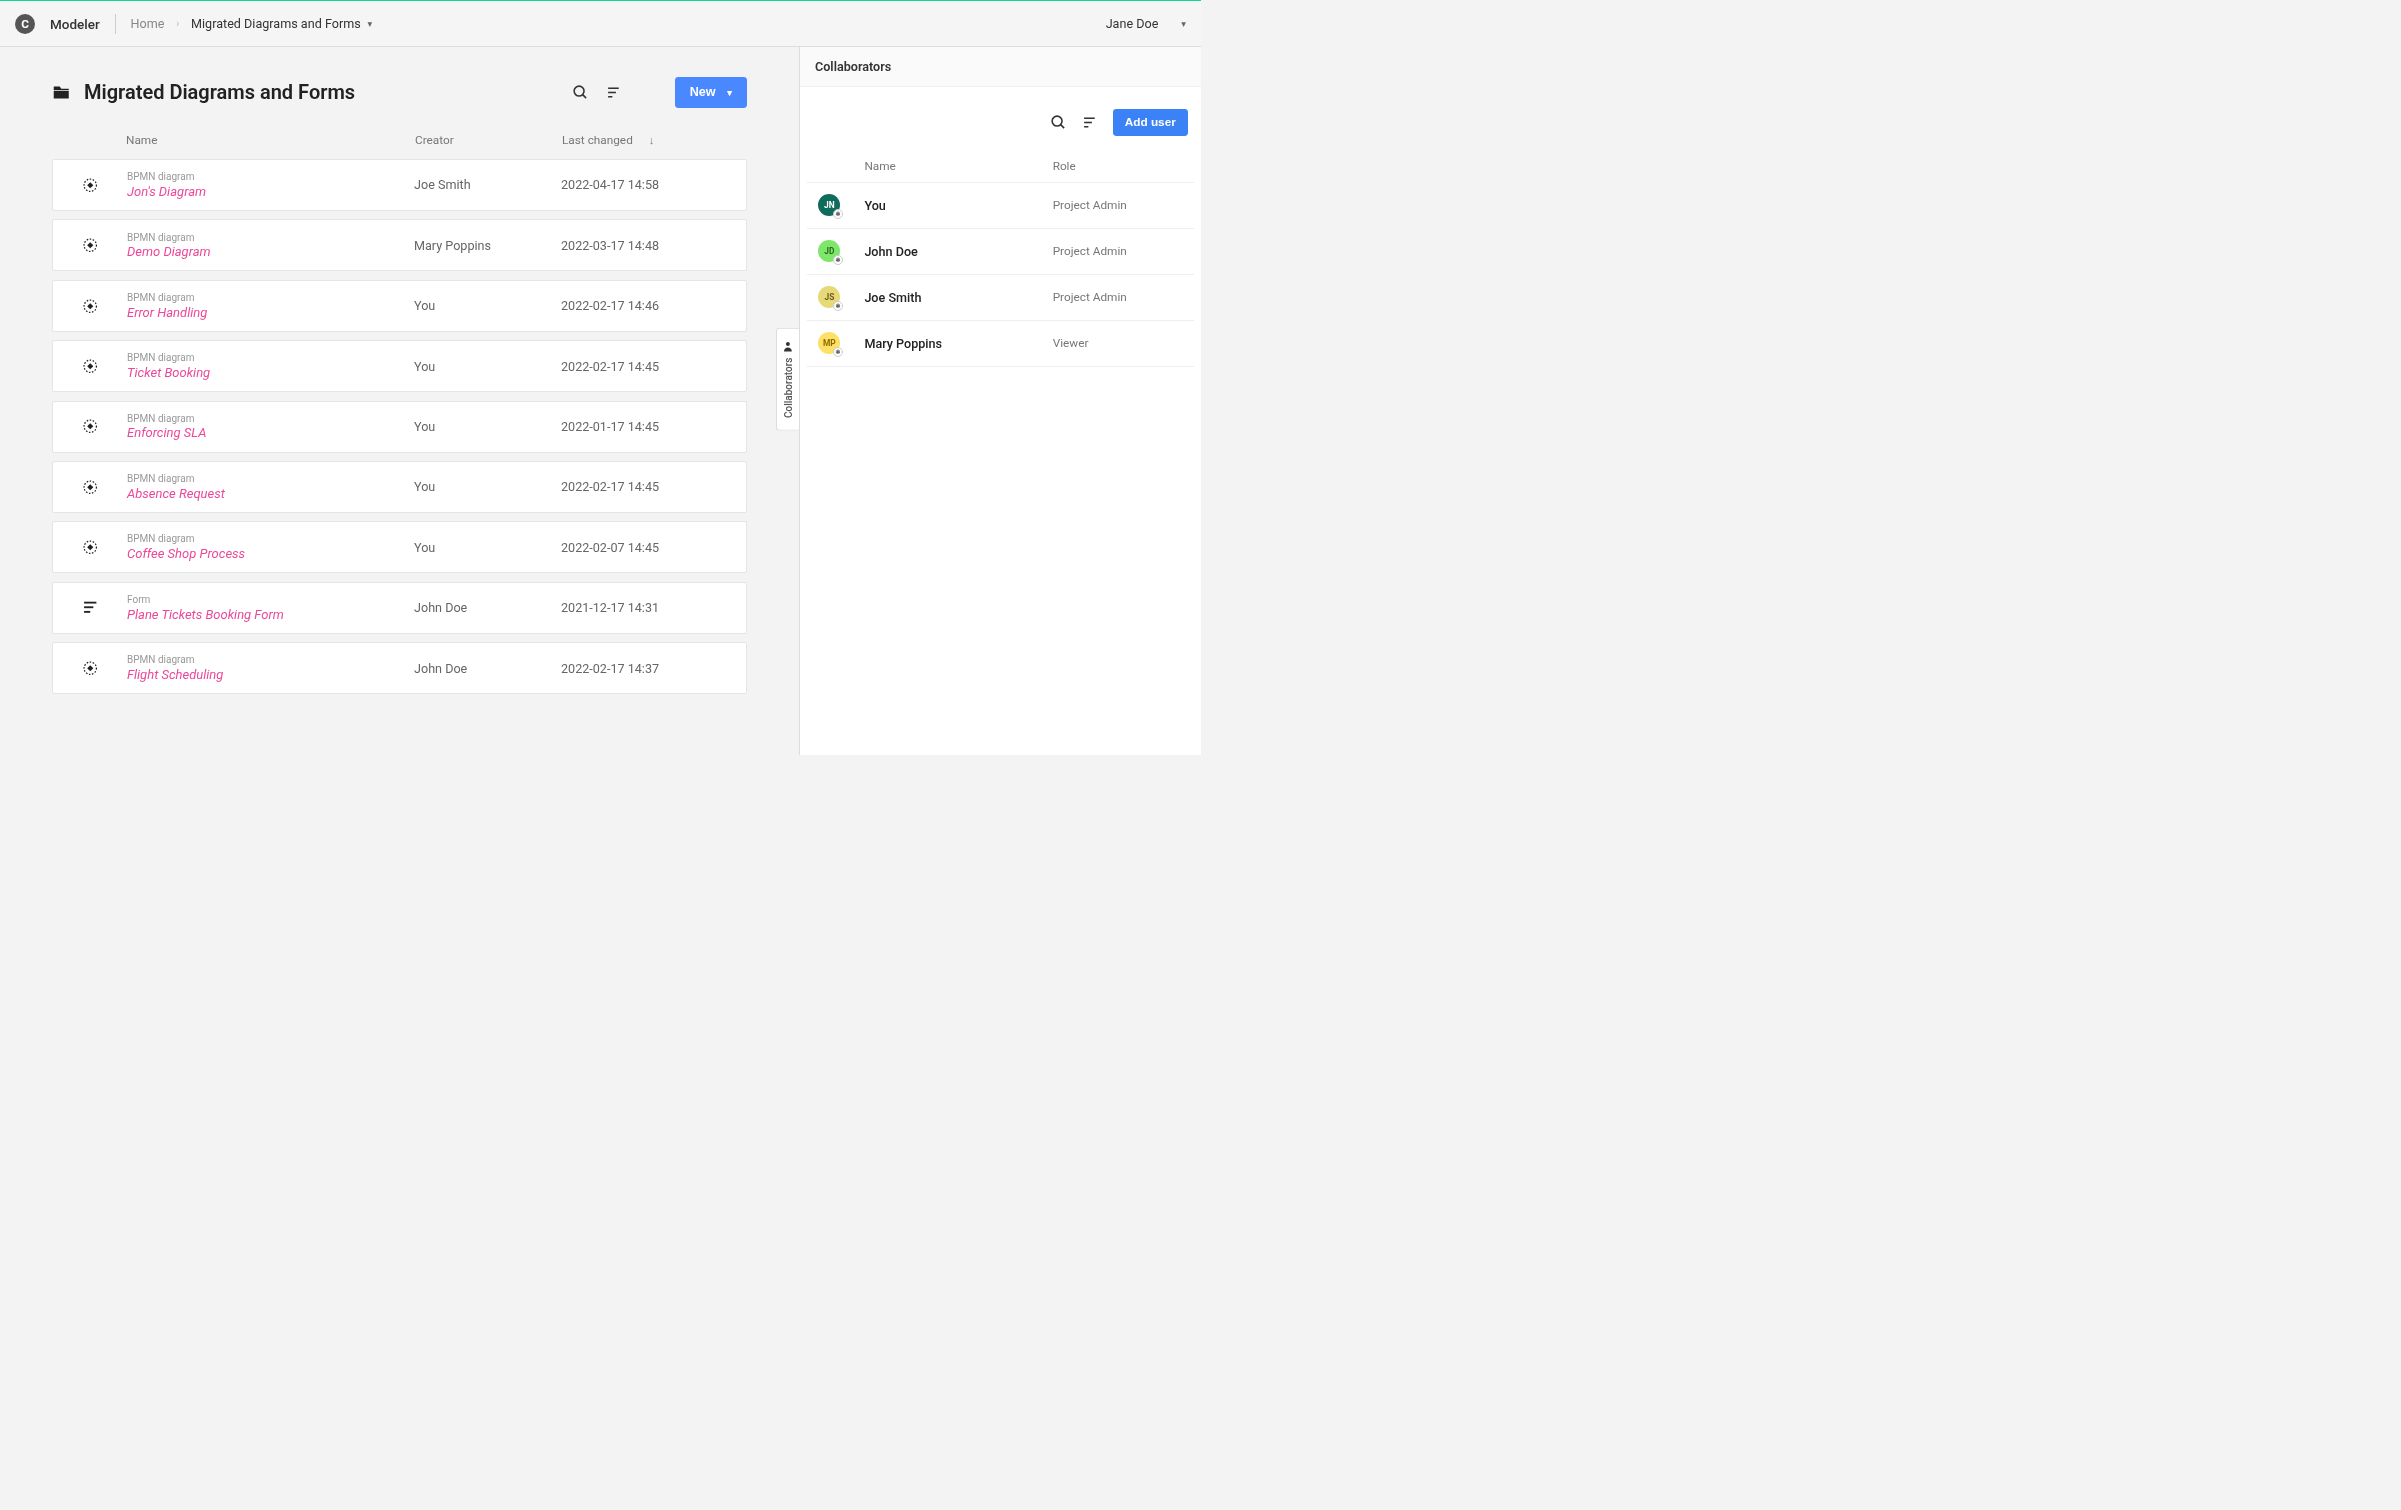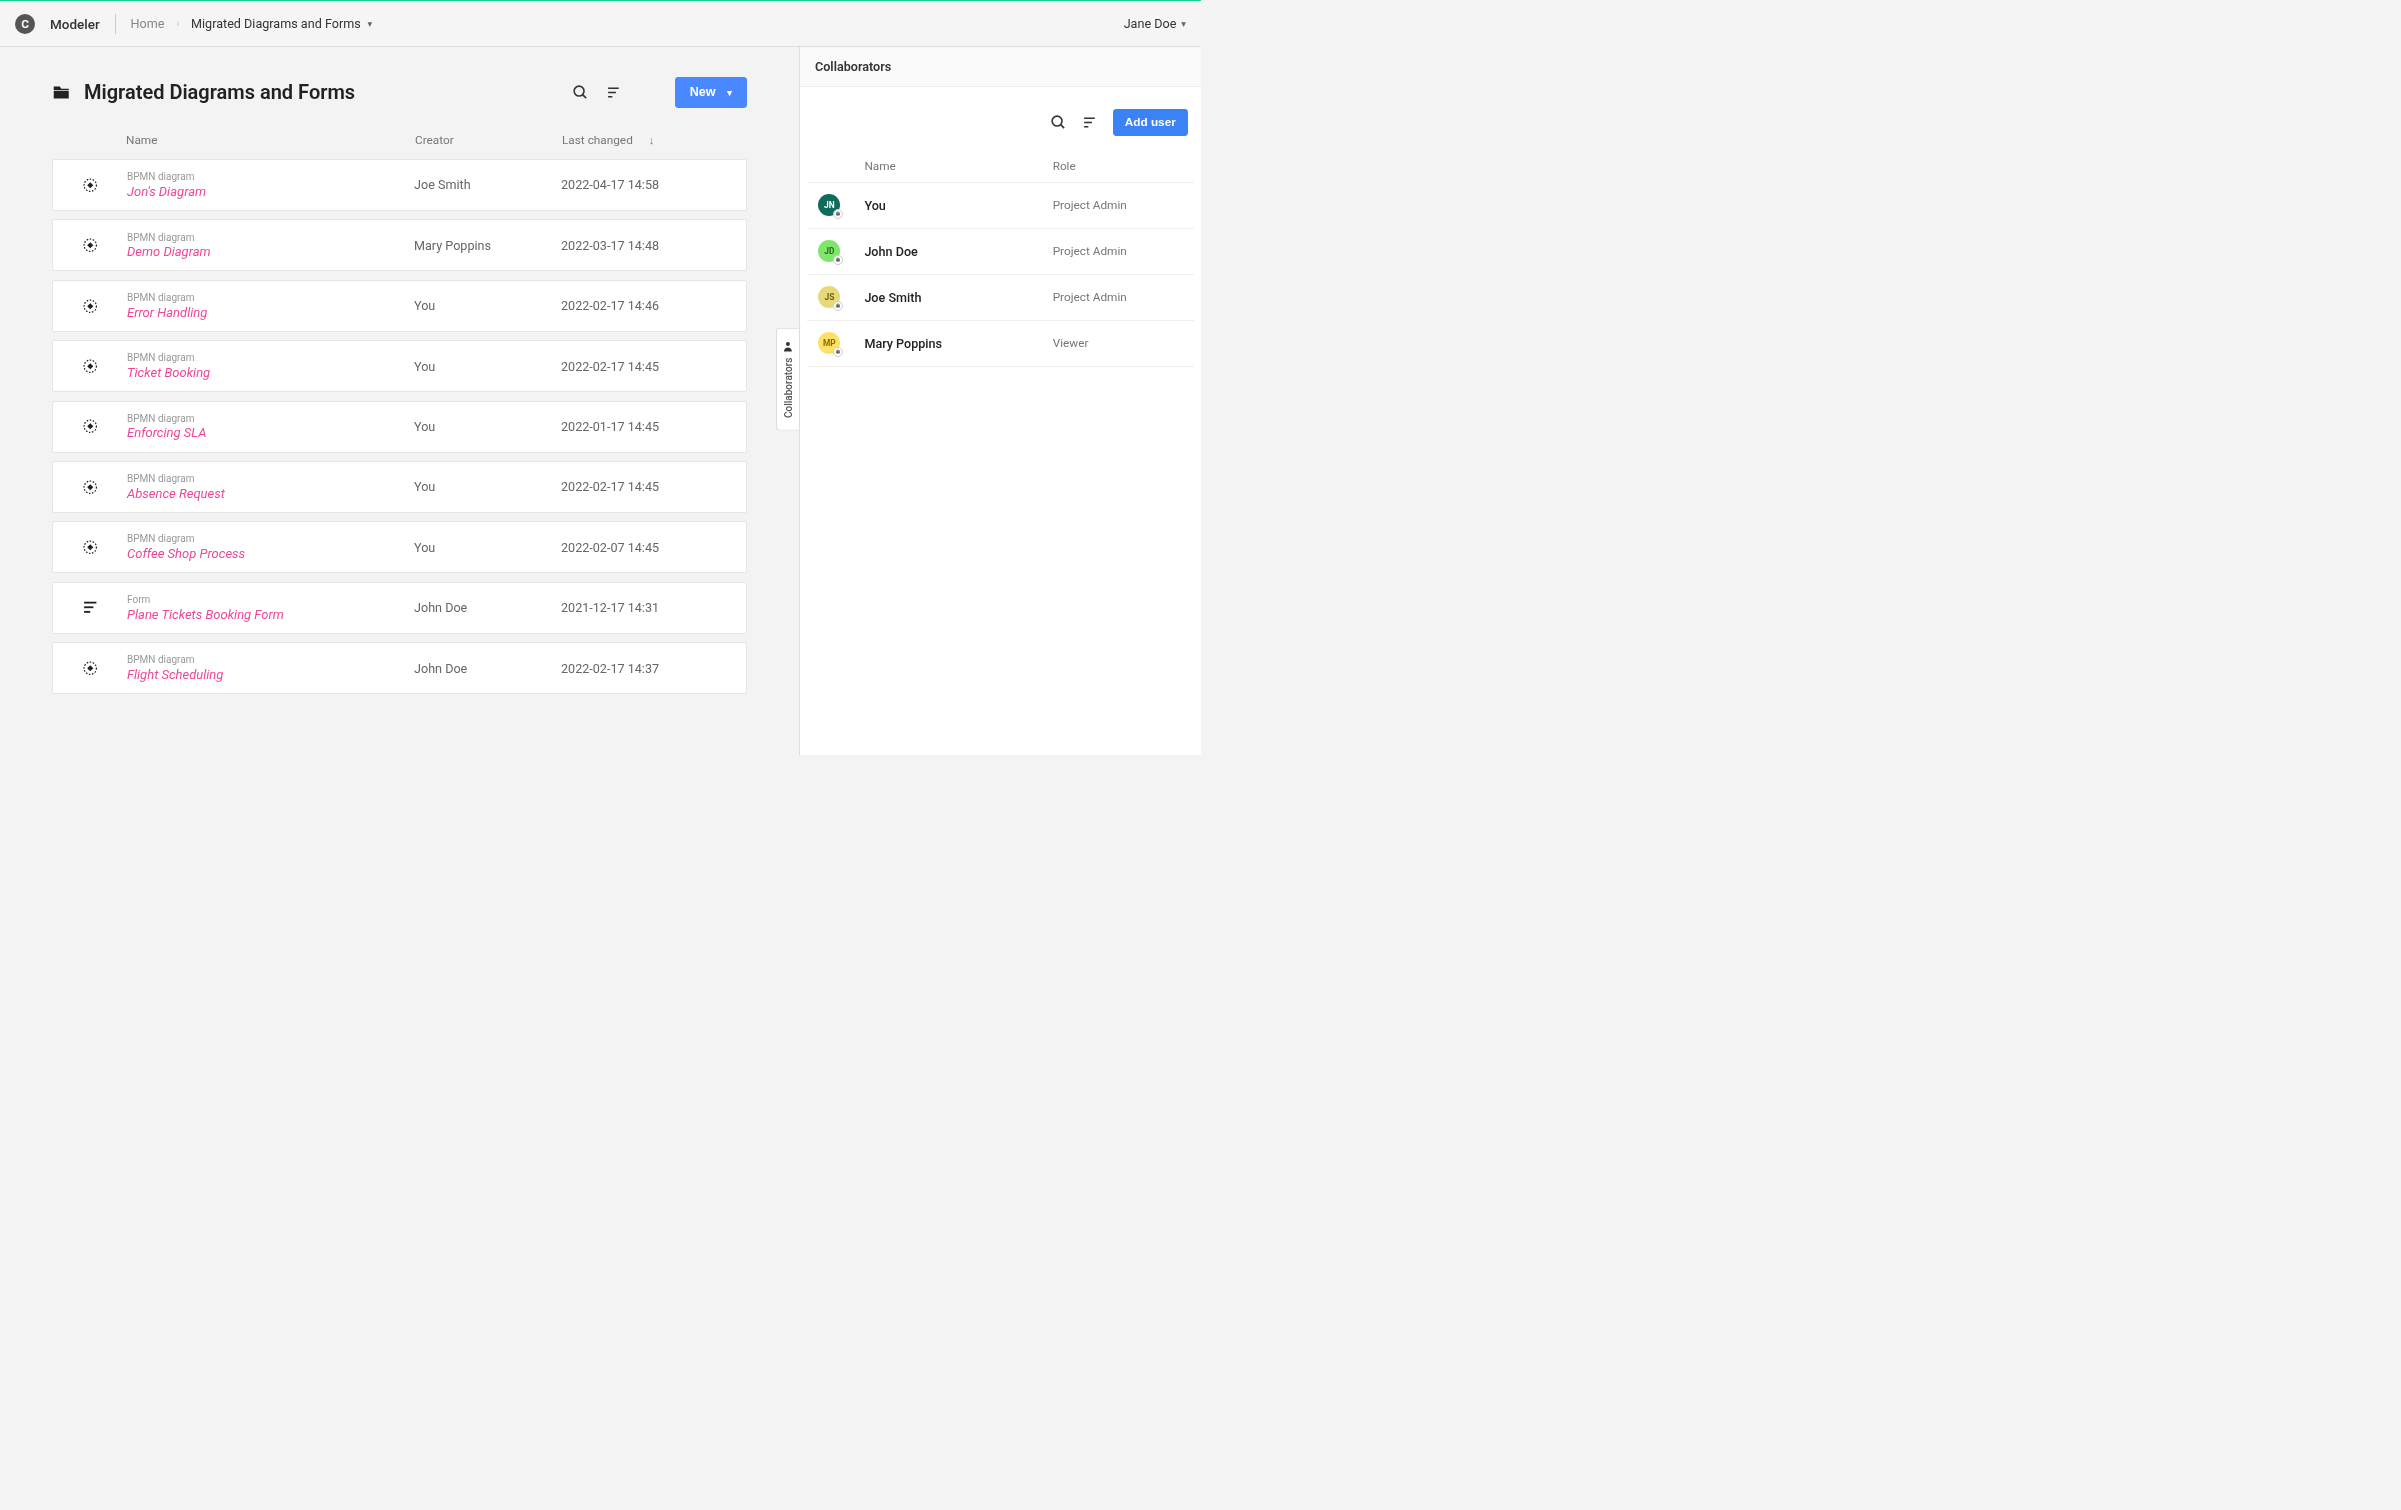--- a/index.html
+++ b/index.html
@@ -32,21 +32,21 @@
   font-size: 11.8px;
   margin-right: 15px;
 }
 .app-name { color: #333; font-weight: 500; font-size: 13.5px; margin-right: 15px; }
 .vdiv { width: 0.8px; height: 20px; background: #ccc; margin-right: 15px; }
 .breadcrumb { display: flex; align-items: center; gap: 11.8px; color: #999; font-size: 12.6px; }
 .bc-link { color: #888; cursor: pointer; }
 .bc-sep { color: #bbb; font-size: 10px; }
 .bc-current { color: #333; display: flex; align-items: center; gap: 6.7px; cursor: pointer; }
 .chev { font-size: 9.3px; color: #666; }
-.user-menu { margin-left: auto; display: flex; align-items: center; gap: 5px; cursor: pointer; color: #333; font-size: 12.6px; }
+.user-menu { margin-left: auto; display: flex; align-items: center; gap: 23px; cursor: pointer; color: #333; font-size: 12.6px; }
 
 .layout { display: flex; height: calc(755px - 47px); }
 .main { flex: 1; padding: 30px 52px 17px 52px; overflow-y: auto; }
 .page-header { display: flex; align-items: center; gap: 13.5px; margin-bottom: 17px; }
 .folder-icon { width: 18.5px; height: 15px; }
 .page-title { font-size: 20px; font-weight: 600; color: #222; flex: 0 0 auto; }
 .page-header-actions { margin-left: auto; display: flex; align-items: center; gap: 15px; }
 .icon-btn { width: 18.5px; height: 18.5px; cursor: pointer; color: #333; display: flex; align-items: center; justify-content: center; }
 .new-btn {
   background: #4a88ff;

